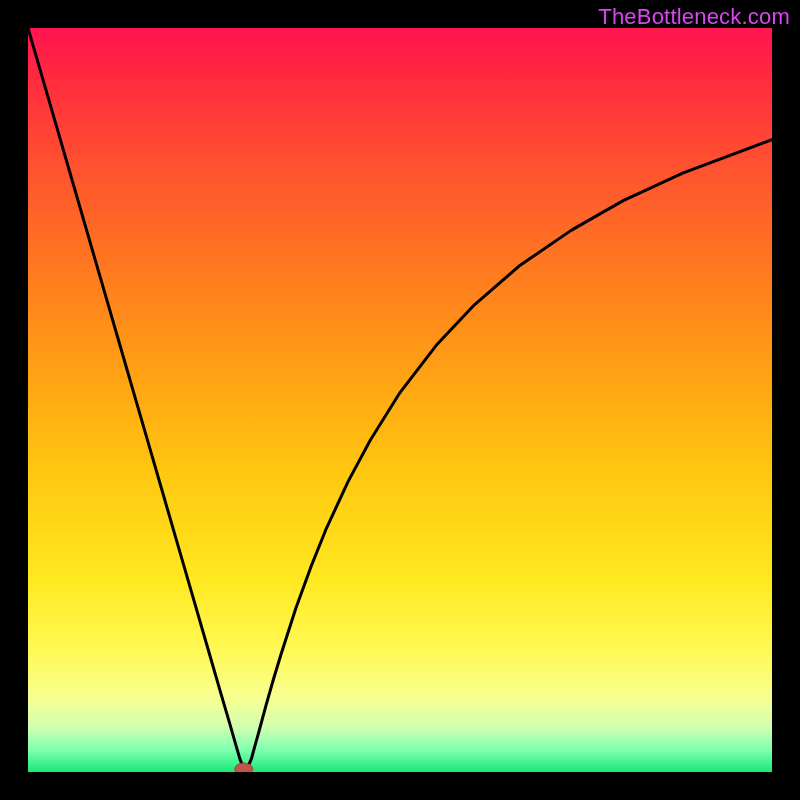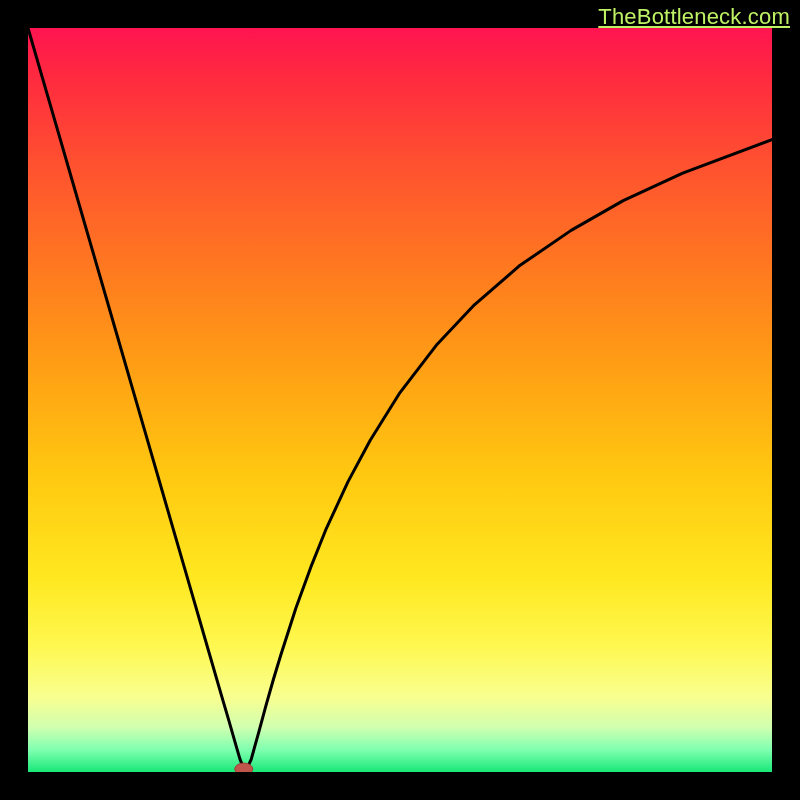--- a/index.html
+++ b/index.html
@@ -23,25 +23,24 @@
     top: 28px;
     left: 28px;
     width: 744px;
     height: 744px;
     overflow: hidden;
   }
   .watermark {
     position: absolute;
     top: 4px;
     right: 10px;
-    color: #bef264;
+    color: #d946ef;
     font-size: 22px;
     font-weight: 400;
     letter-spacing: 0.2px;
-    text-decoration: underline;
   }
 </style>
 </head>
 <body>
 
 <div class="frame">
   <div class="watermark">TheBottleneck.com</div>
   <div class="plot">
     <svg id="chart-svg" width="744" height="744" viewBox="0 0 744 744" preserveAspectRatio="none">
       <defs>

